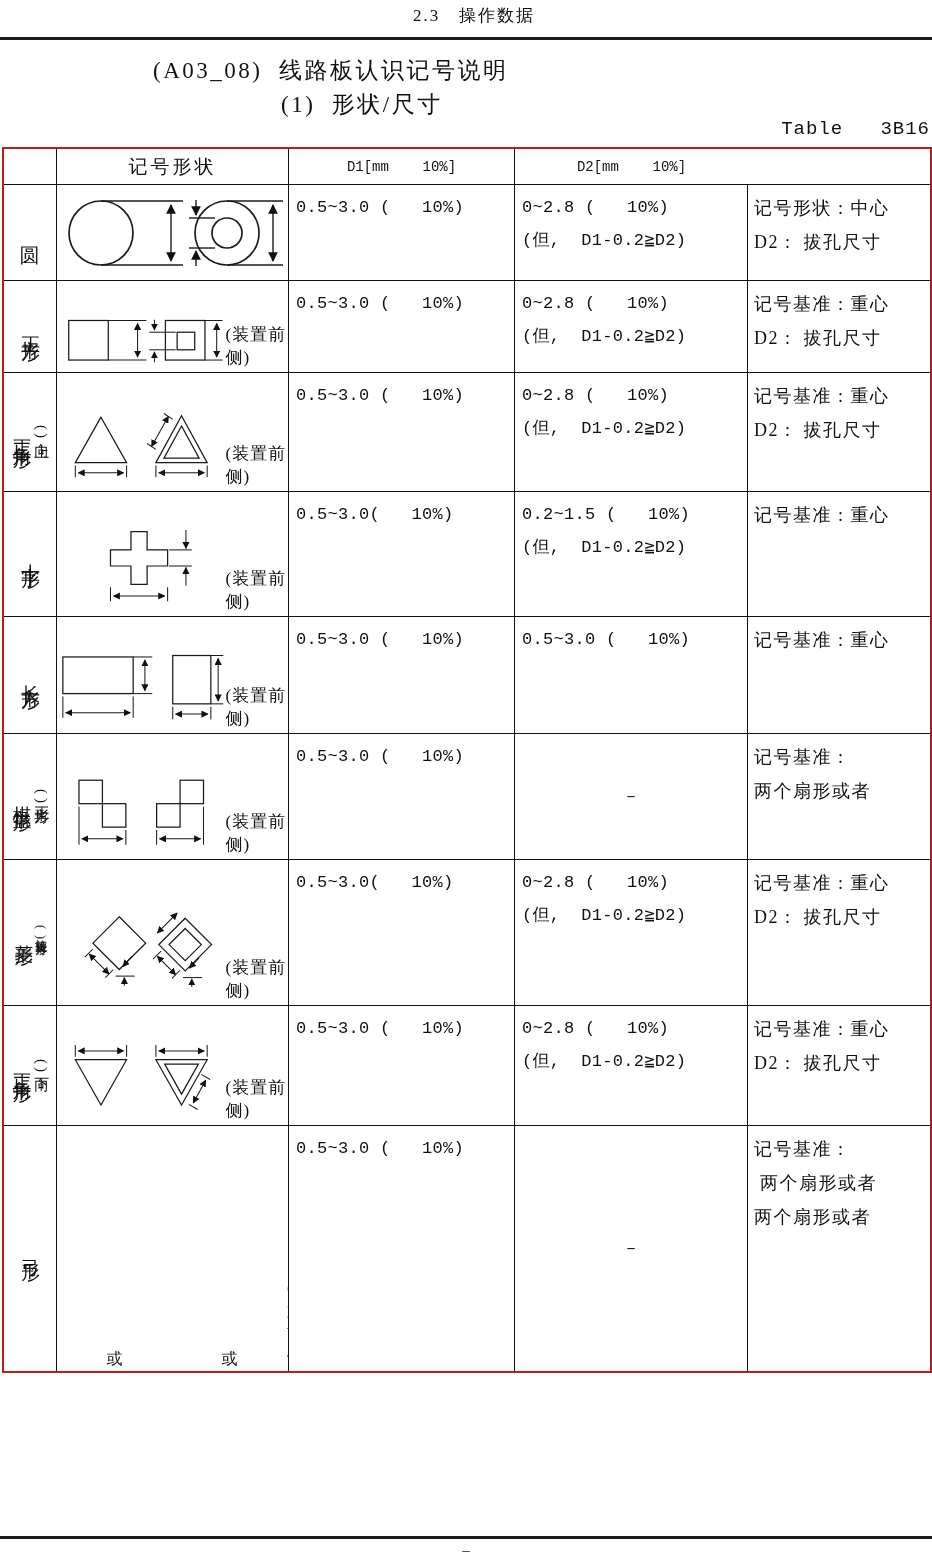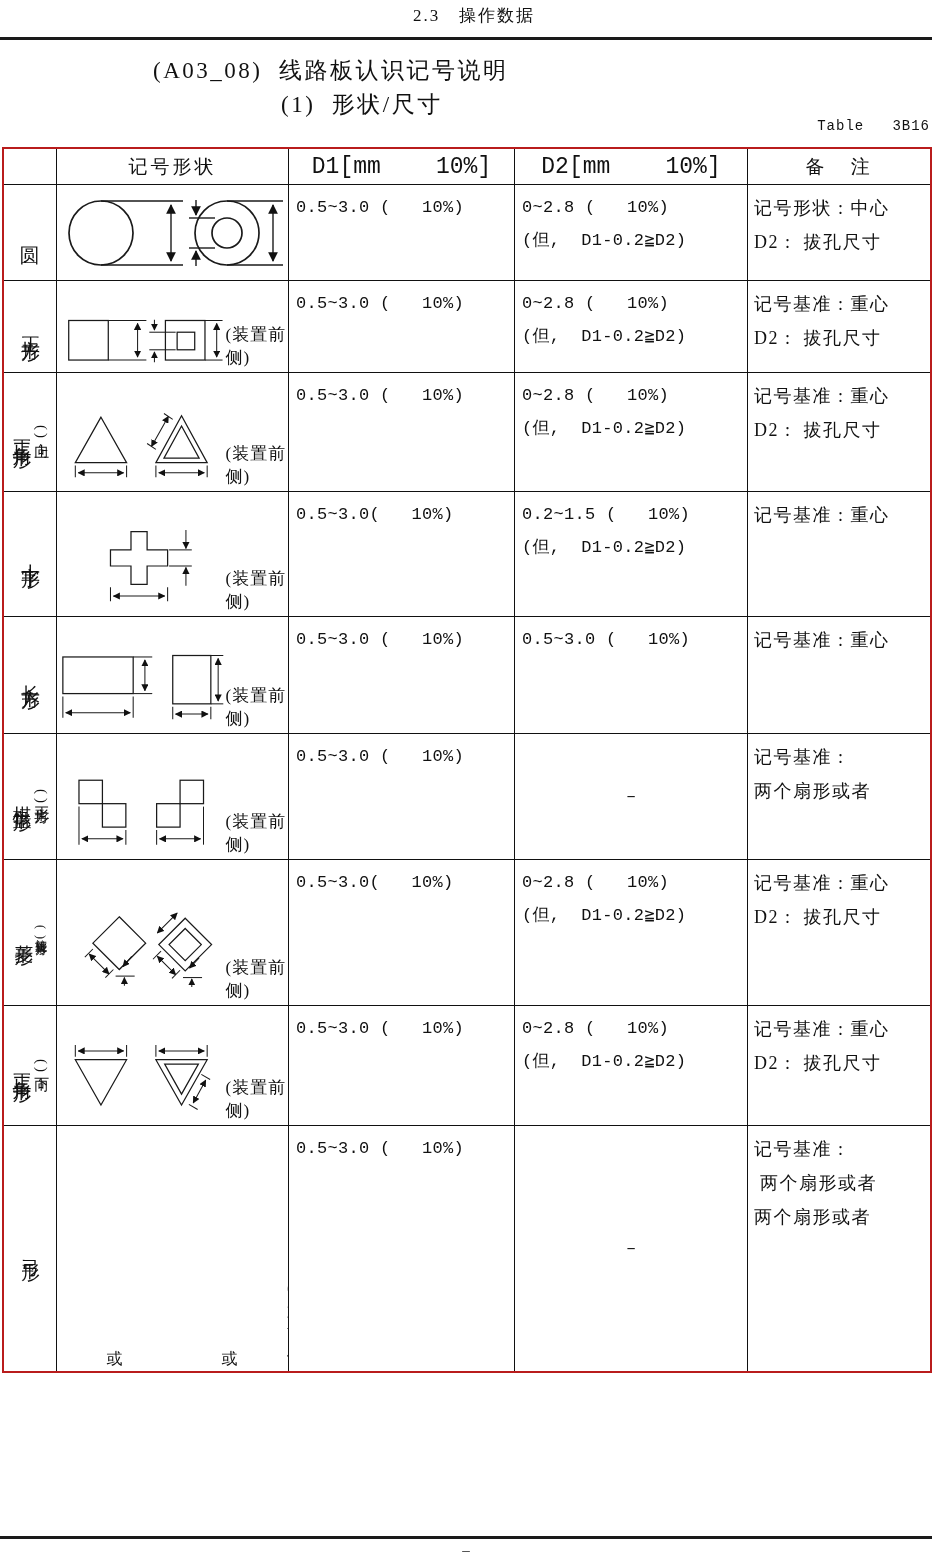--- a/index.html
+++ b/index.html
@@ -9,31 +9,31 @@
     color:#111;
   }
   .pre { white-space:pre; }
   .mono { font-family:"Liberation Mono","DejaVu Sans Mono",monospace; }
 
   .doc-header { position:absolute; top:4px; left:0; width:100%; text-align:center;
     font-size:17px; letter-spacing:2px;padding-left:8px; }
   .rule-top { position:absolute; top:37px; left:0; width:932px; height:3px; background:#1a1a1a; }
   .doc-title { position:absolute; top:55px; left:153px; font-size:23px; letter-spacing:2.5px;text-align:center; }
   .doc-subtitle { position:absolute; top:89px; left:281px; font-size:23px; letter-spacing:2.5px; }
-  .table-caption { position:absolute; top:118px; right:2px; font-size:14px; letter-spacing:1px; }
+  .table-caption { position:absolute; top:118px; right:2px; font-size:19px; letter-spacing:1px; }
 
   .sym-table { position:absolute; top:147px; left:2px; width:926px; border:2px solid #b91c1c; }
   .trow { display:grid; grid-template-columns:53px 232px 226px 233px 1fr; border-bottom:1px solid #111; }
   .trow:last-child { border-bottom:none; }
   .tc { border-right:1px solid #111; position:relative; overflow:hidden; box-sizing:border-box; }
   .tc:last-child { border-right:none; }
 
   .thead .tc { display:flex; align-items:center; justify-content:center;
     font-size:19px; letter-spacing:3px; }
-  .thead .num-h { font-size:23px; letter-spacing:0; }
+  .thead .num-h { font-size:14px; letter-spacing:0; }
 
   .label-cell { display:flex; align-items:center; justify-content:center; gap:1px; }
   .vmain { writing-mode:vertical-rl; text-orientation:upright; font-size:19px; letter-spacing:4px; line-height:1.1; }
   .vmain.big { font-size:20px; }
   .vsub { writing-mode:vertical-rl; text-orientation:mixed; font-size:15px; letter-spacing:1px; line-height:1.05; }
   .vsub.small { font-size:12px; }
 
   .shape-cell { display:flex; flex-direction:row; align-items:flex-end; padding-top:4px; }
   .shape-cell svg { display:block; }
   .front-label { margin-top:auto; margin-bottom:3px; font-size:17px; letter-spacing:1px; }
@@ -72,23 +72,20 @@
   <div class="trow thead" style="height:35px">
     <div class="tc"></div>
     <div class="tc">
         <span class="pre">记号形状</span>
       </div>
     <div class="tc num-h mono">
         <span class="pre">D1[mm    10%]</span>
       </div>
     <div class="tc num-h mono">
         <span class="pre">D2[mm    10%]</span>
-      </div>
-    <div class="tc">
-        <span class="pre">备   注</span>
       </div>
   </div>
 
   <div class="trow" style="height:95px">
     <div class="tc label-cell">
       <span class="vmain big">圆</span>
     </div>
     <div class="tc shape-cell">
       <svg width="230" height="88" viewBox="0 0 230 88">
         <circle class="shape" cx="44" cy="41" r="32"></circle>

